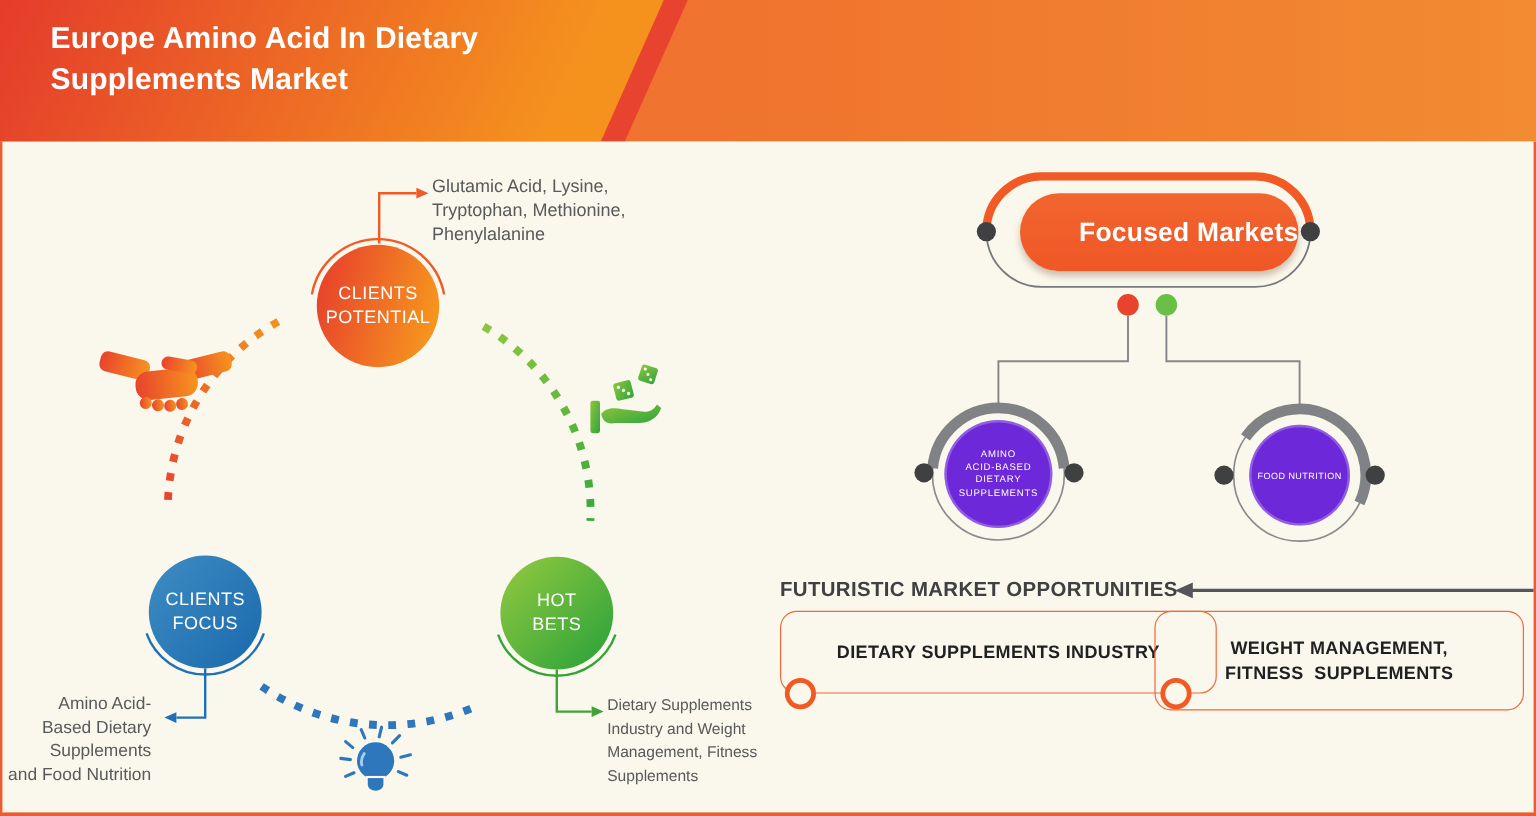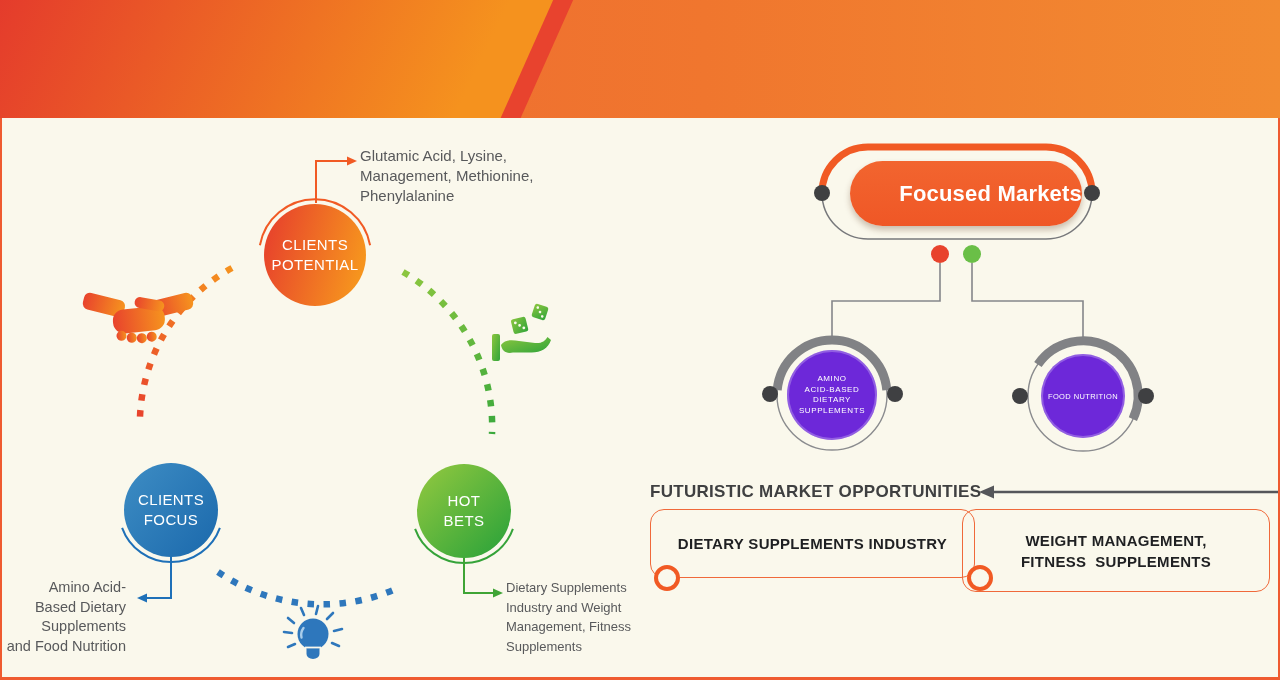--- a/index.html
+++ b/index.html
@@ -60,33 +60,35 @@
   .gnode-right{left:1041px;top:354px;width:84px;height:84px;font-size:7.5px;
     letter-spacing:.4px;}
 
   
   .fut-title{left:650px;top:482px;font-size:17px;font-weight:600;color:#3f4041;
     letter-spacing:.3px;z-index:2;}
   .fut-box{border:1.6px solid #f0693a;border-radius:14px;box-sizing:border-box;
     display:flex;align-items:center;justify-content:center;text-align:center;
     color:#1f2022;font-weight:bold;font-size:15px;line-height:21px;
     letter-spacing:.3px;z-index:2;}
-  .fut-box1{left:650px;top:509px;width:325px;height:69px;}
+  .fut-box1{left:650px;top:509px;width:364px;height:69px;}
   .fut-box2{left:962px;top:509px;width:308px;height:83px;}
   .ring{width:18px;height:18px;border:4px solid #f15a24;border-radius:50%;
     background:#faf8ec;z-index:3;}
   .ring1{left:654px;top:565px;}
   .ring2{left:967px;top:565px;}
 </style>
 </head>
 <body>
 
 <div class="header">
   <div class="band-red"></div>
   <div class="band-left"></div>
+  <div class="header-title">Europe Amino Acid In Dietary
+Supplements Market</div>
 </div>
 
 <div class="canvas"></div>
 
 <svg class="overlay" viewBox="0 0 1280 680">
   <defs>
     <linearGradient id="gradArcOrange" gradientUnits="userSpaceOnUse" x1="232" y1="268" x2="140" y2="417">
       <stop offset="0" stop-color="#f5911e"></stop>
         <stop offset="1" stop-color="#e8432d"></stop>
     </linearGradient>
@@ -228,21 +230,21 @@
 <div class="abs cyc cyc-focus">
   <span>CLIENTS
 FOCUS</span>
 </div>
 <div class="abs cyc cyc-hotbets">
   <span>HOT
 BETS</span>
 </div>
 
 <div class="abs ann ann-potential pre">Glutamic Acid, Lysine,
-Management, Methionine,
+Tryptophan, Methionine,
 Phenylalanine</div>
 <div class="abs ann ann-focus pre">Amino Acid-
 Based Dietary
 Supplements
 and Food Nutrition</div>
 <div class="abs ann ann-hotbets pre">Dietary Supplements
 Industry and Weight
 Management, Fitness
 Supplements</div>
 

